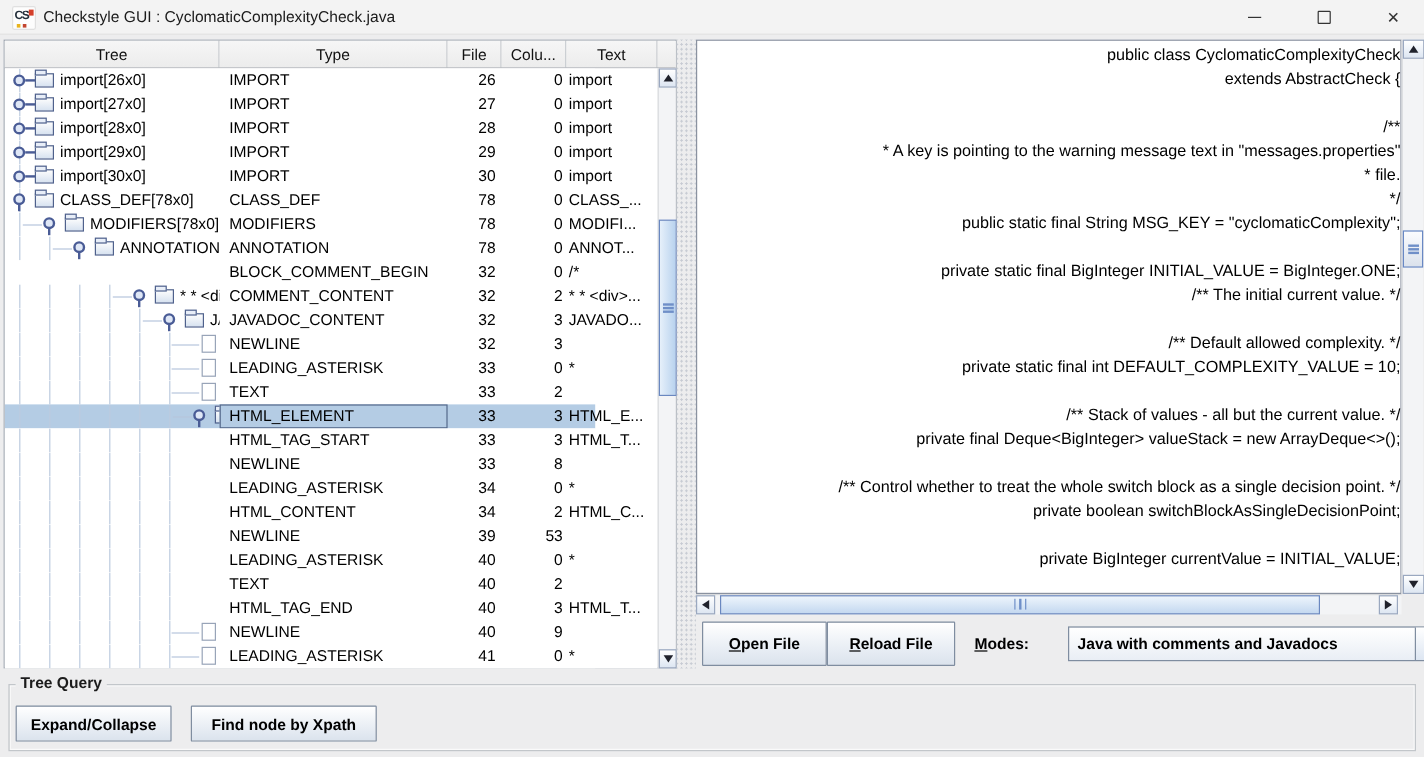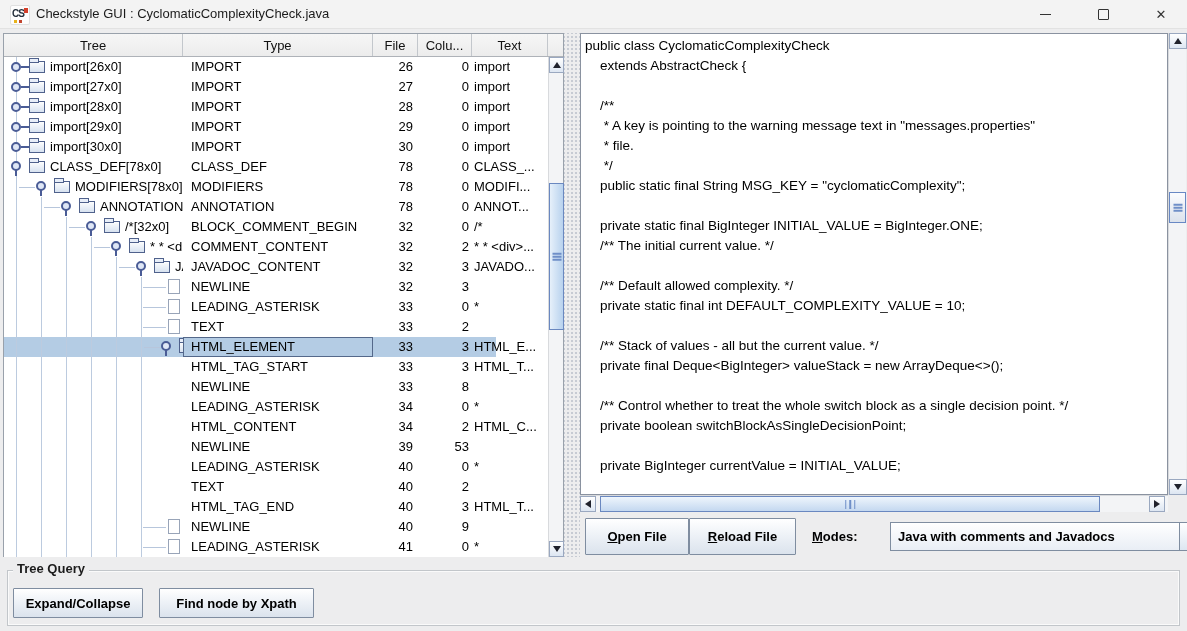--- a/index.html
+++ b/index.html
@@ -19,21 +19,21 @@
   .glyph-min{width:11px;height:0;border-top:1.4px solid #333;}
   .glyph-max{width:9px;height:9px;border:1.3px solid #333;border-radius:1px;}
   .glyph-close{font-size:13px;color:#333;line-height:1;}
 
   
   .table-wrap{left:3px;top:33px;width:561px;height:524px;background:#fff;border:1px solid #99a1ab;box-sizing:border-box;}
   .divider{left:564px;top:33px;width:16px;height:524px;background:#ededee;
            background-image:radial-gradient(#c7cbd3 0.8px,transparent 0.9px);background-size:4px 4px;background-position:2px 2px;}
   .code-view{left:580px;top:33px;width:588px;height:462px;background:#fff;border:1px solid #8a92a0;box-sizing:border-box;overflow:hidden;}
   .code-inner{padding:2px 0 0 4px;}
-  .code-line{white-space:pre;font-size:13.5px;line-height:20px;color:#000;}
+  .code-line{white-space:pre;font-size:13.5px;line-height:20px;color:#000;text-align:right;}
 
   
   .thead{left:0px;top:0px;height:23px;width:559px;background:#f0f0f0;border-bottom:1px solid #aeb2b8;box-sizing:border-box;}
   .th{position:absolute;top:0;height:22px;border-right:1px solid #c3c7cc;box-sizing:border-box;
       display:flex;align-items:center;justify-content:center;font-size:13px;color:#111;background:linear-gradient(#f6f6f6,#ececec);}
   
   .rows{left:0;top:23px;width:544px;height:500px;background:#fff;overflow:hidden;}
   .row{position:absolute;left:0;width:492px;height:20px;background:#fff;}
   .row.sel{background:#b4cce4;}
   .cell{position:absolute;top:0;height:20px;font-size:13px;color:#000;line-height:20px;white-space:nowrap;box-sizing:border-box;}
@@ -221,30 +221,20 @@
           <div class="h-stem" style="left: 61px; top: 13px; width: 2px; height: 6px;"></div>
           <div class="ico-folder" style="left: 75px;"></div>
           <div class="t-label" style="left: 96px;">ANNOTATION[78x0]</div>
         </div>
         <div class="cell c-type">ANNOTATION</div>
         <div class="cell c-line">78</div>
         <div class="cell c-colu">0</div>
         <div class="cell c-text">ANNOT...</div>
       </div>
       <div class="row" style="position: absolute; top: 160px;">
-        <div class="cell c-tree">
-          <div class="guide" style="left: 12px;"></div>
-          <div class="guide" style="left: 37px;"></div>
-          <div class="guide" style="left: 62px;"></div>
-          <div class="dash" style="left: 65px; width: 16px;"></div>
-          <div class="h-circle" style="left: 82px; top: 4px;"></div>
-          <div class="h-stem" style="left: 86px; top: 13px; width: 2px; height: 6px;"></div>
-          <div class="ico-folder" style="left: 100px;"></div>
-          <div class="t-label" style="left: 121px;">/*[32x0]</div>
-        </div>
         <div class="cell c-type">BLOCK_COMMENT_BEGIN</div>
         <div class="cell c-line">32</div>
         <div class="cell c-colu">0</div>
         <div class="cell c-text">/*</div>
       </div>
       <div class="row" style="position: absolute; top: 180px;">
         <div class="cell c-tree">
           <div class="guide" style="left: 12px;"></div>
           <div class="guide" style="left: 37px;"></div>
           <div class="guide" style="left: 62px;"></div>

